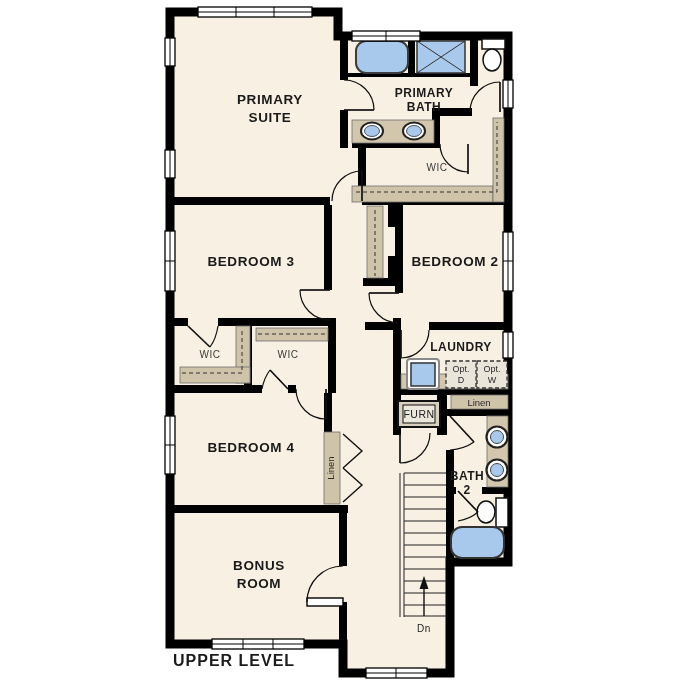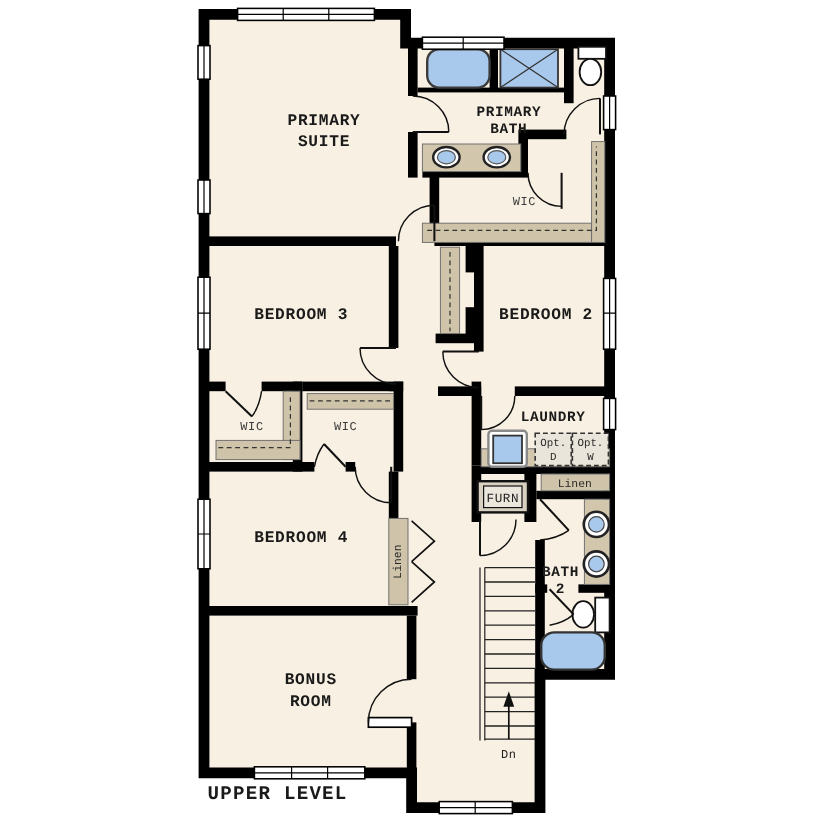--- a/index.html
+++ b/index.html
@@ -1,16 +1,16 @@
 <!DOCTYPE html>
 <html style="--background: #ffffff; --floor: #f8f0e2; --wall: #000000; --shelf-tan: #cfc3a9; --counter-tan: #d2c6ac; --fixture-blue: #a9c9ec; --dashed-box-fill: #e9e5da;"><head>
 <meta charset="utf-8">
 <style>
   html,body{margin:0;padding:0;background:#fff;}
-  .plan-wrap{width:562px;height:687px;background:var(--background,#fff);position:relative;font-family:Liberation Mono, monospace;}
+  .plan-wrap{width:562px;height:687px;background:var(--background,#fff);position:relative;font-family:Liberation Sans, sans-serif;}
   svg{display:block;}
   text{fill:#1a1a1a;}
   .room-lbl{font-size:13.5px;font-weight:700;letter-spacing:.6px;}
   .room-lbl-sm{font-size:12px;font-weight:700;letter-spacing:.5px;}
   .tiny-lbl{font-size:10px;fill:#3a3a3a;letter-spacing:.5px;}
   .micro-lbl{font-size:9px;fill:#2a2a2a;}
   .title-lbl{font-size:16px;font-weight:700;letter-spacing:1px;}
   .wall{fill:var(--wall,#000);}
   .shelf{fill:var(--shelf-tan,#cfc3a9);stroke:#6e6e6e;stroke-width:.8;}
   .counter{fill:var(--counter-tan,#d2c6ac);stroke:#6e6e6e;stroke-width:.8;}

